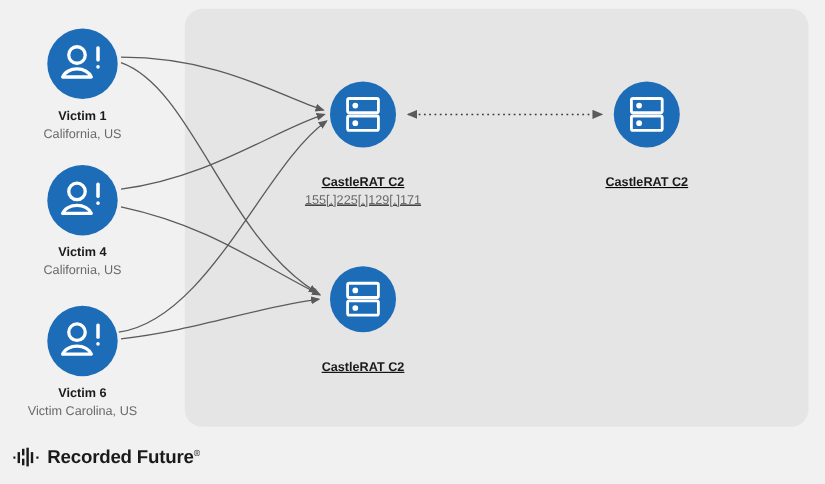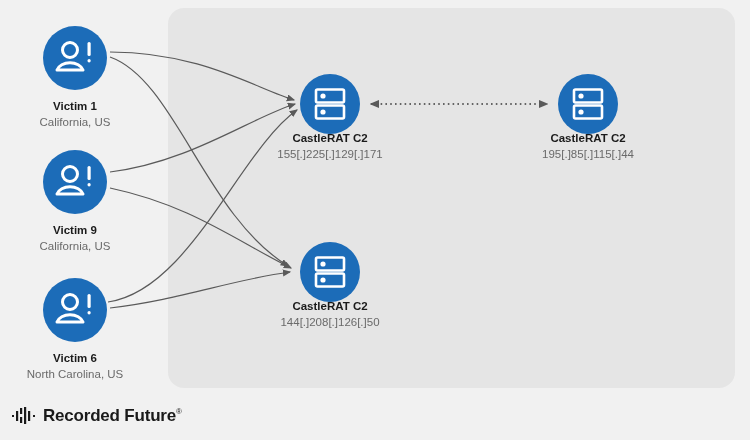--- a/index.html
+++ b/index.html
@@ -44,21 +44,21 @@
   .server .circle { width: 60px; height: 60px; margin-left: -30px; margin-top: -30px; }
   .circle svg { display: block; }
   .labels {
     position: absolute;
     left: 50%;
     transform: translateX(-50%);
     text-align: center;
     white-space: nowrap;
   }
   .victim .labels { top: 40px; }
-  .server .labels { top: 26px; }
+  .server .labels { top: 54px; text-decoration: underline; }
   .title {
     font-size: 11.5px;
     font-weight: bold;
     color: #1a1a1a;
     line-height: 16px;
   }
   .sub {
     font-size: 11.5px;
     color: #6a6a6a;
     line-height: 16px;
@@ -137,37 +137,37 @@
   <div class="node victim" style="left:75px; top:182px;">
     <div class="circle">
       <svg width="64" height="64" viewBox="0 0 64 64">
         <circle cx="27" cy="24" r="7.5" fill="none" stroke="#ffffff" stroke-width="3"></circle>
         <path d="M14,44 a13.5,10 0 0 1 26,0 z" fill="none" stroke="#ffffff" stroke-width="3" stroke-linejoin="round"></path>
         <rect x="44.5" y="16" width="3.2" height="14" rx="1.5" fill="#ffffff"></rect>
         <rect x="44.5" y="33" width="3.2" height="3.4" rx="1.6" fill="#ffffff"></rect>
       </svg>
     </div>
     <div class="labels">
-      <div class="title">Victim 9</div>
+      <div class="title">Victim 4</div>
       <div class="sub">California, US</div>
     </div>
   </div>
 
   <div class="node victim" style="left:75px; top:310px;">
     <div class="circle">
       <svg width="64" height="64" viewBox="0 0 64 64">
         <circle cx="27" cy="24" r="7.5" fill="none" stroke="#ffffff" stroke-width="3"></circle>
         <path d="M14,44 a13.5,10 0 0 1 26,0 z" fill="none" stroke="#ffffff" stroke-width="3" stroke-linejoin="round"></path>
         <rect x="44.5" y="16" width="3.2" height="14" rx="1.5" fill="#ffffff"></rect>
         <rect x="44.5" y="33" width="3.2" height="3.4" rx="1.6" fill="#ffffff"></rect>
       </svg>
     </div>
     <div class="labels">
       <div class="title">Victim 6</div>
-      <div class="sub">North Carolina, US</div>
+      <div class="sub">Victim Carolina, US</div>
     </div>
   </div>
 
   <div class="node server" style="left:330px; top:104px;">
     <div class="circle">
       <svg width="60" height="60" viewBox="0 0 60 60">
         <rect x="16" y="15.5" width="28" height="13" rx="1.5" fill="none" stroke="#ffffff" stroke-width="2.6"></rect>
         <circle cx="23" cy="22" r="2.6" fill="#ffffff"></circle>
         <rect x="16" y="31.5" width="28" height="13" rx="1.5" fill="none" stroke="#ffffff" stroke-width="2.6"></rect>
         <circle cx="23" cy="38" r="2.6" fill="#ffffff"></circle>
@@ -183,36 +183,34 @@
     <div class="circle">
       <svg width="60" height="60" viewBox="0 0 60 60">
         <rect x="16" y="15.5" width="28" height="13" rx="1.5" fill="none" stroke="#ffffff" stroke-width="2.6"></rect>
         <circle cx="23" cy="22" r="2.6" fill="#ffffff"></circle>
         <rect x="16" y="31.5" width="28" height="13" rx="1.5" fill="none" stroke="#ffffff" stroke-width="2.6"></rect>
         <circle cx="23" cy="38" r="2.6" fill="#ffffff"></circle>
       </svg>
     </div>
     <div class="labels">
       <div class="title">CastleRAT C2</div>
-      <div class="sub">195[.]85[.]115[.]44</div>
     </div>
   </div>
 
   <div class="node server" style="left:330px; top:272px;">
     <div class="circle">
       <svg width="60" height="60" viewBox="0 0 60 60">
         <rect x="16" y="15.5" width="28" height="13" rx="1.5" fill="none" stroke="#ffffff" stroke-width="2.6"></rect>
         <circle cx="23" cy="22" r="2.6" fill="#ffffff"></circle>
         <rect x="16" y="31.5" width="28" height="13" rx="1.5" fill="none" stroke="#ffffff" stroke-width="2.6"></rect>
         <circle cx="23" cy="38" r="2.6" fill="#ffffff"></circle>
       </svg>
     </div>
     <div class="labels">
       <div class="title">CastleRAT C2</div>
-      <div class="sub">144[.]208[.]126[.]50</div>
     </div>
   </div>
 
   <div class="logo">
     <svg class="logo-mark" width="24" height="20" viewBox="0 0 24 20">
       <rect x="0" y="9" width="2" height="2" fill="#1a1a1a"></rect>
       <rect x="4" y="5" width="2.2" height="10" fill="#1a1a1a"></rect>
       <rect x="8" y="2" width="2.2" height="6" fill="#1a1a1a"></rect>
       <rect x="8" y="11" width="2.2" height="6" fill="#1a1a1a"></rect>
       <rect x="12" y="1" width="2.2" height="17" fill="#1a1a1a"></rect>

